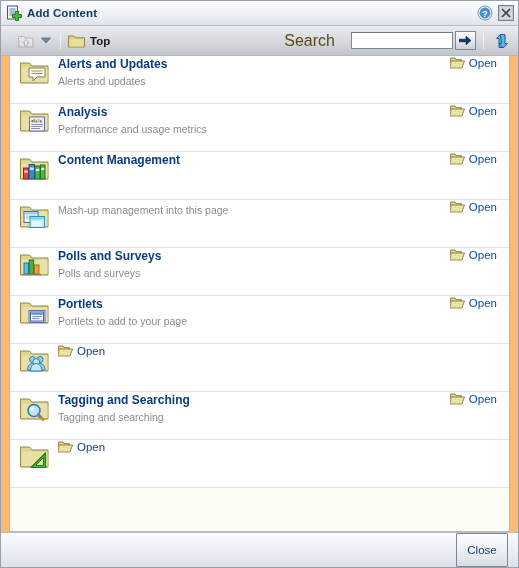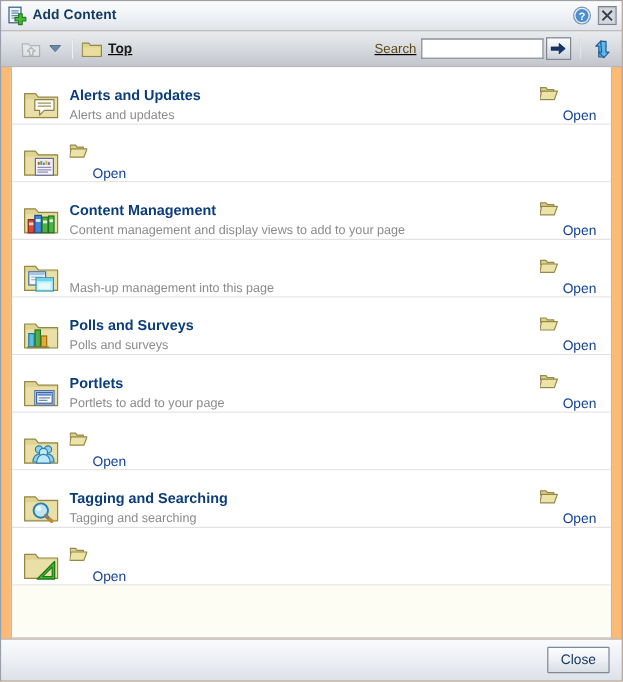--- a/index.html
+++ b/index.html
@@ -37,32 +37,31 @@
   .help-btn { width: 16px; height: 16px; margin-right: 5px; cursor: pointer; flex:0 0 16px;}
   .close-btn { width: 16px; height: 16px; cursor: pointer; flex:0 0 16px;}
 
   
   .toolbar {
     height: 30px; flex: 0 0 30px;
     background: linear-gradient(to bottom, #e9ebee 0%, #d9dce1 45%, #c2c6cc 100%);
     display: flex; align-items: center;
     padding: 0 7px 0 16px;
     border-bottom: 1px solid #b3b7bd;
-    text-decoration: underline;
   }
   .tb-upicon { width: 18px; height: 18px; opacity: .55; cursor: default; flex:0 0 18px;}
   .tb-caret {
     width: 14px; height: 18px; display: flex; align-items: center; justify-content: center;
     margin-left: 4px; cursor: pointer; flex:0 0 14px;
   }
   .tb-sep { width: 1px; height: 16px; background: #a9adb4; border-right: 1px solid #eef0f2; margin: 0 7px; flex:0 0 1px;}
   .tb-folder { width: 17px; height: 14px; margin-right: 5px; flex:0 0 17px;}
   .tb-crumb { font-size: 11.5px; font-weight: bold; color: #1b1b1b; }
   .tb-spacer { flex: 1 1 auto; }
-  .tb-searchlabel { font-size: 11px; color: #5d4a14; margin-right: 4px; }
+  .tb-searchlabel { font-size: 16px; color: #5d4a14; margin-right: 16px; }
   .tb-searchinput {
     width: 102px; height: 17px; border: 1px solid #7f8793;
     border-top-color: #6e7682;
     background: #fff; font-size: 11px; padding: 0 3px;
     font-family: "Liberation Sans", sans-serif; outline: none;
   }
   .tb-go {
     width: 21px; height: 19px; margin-left: 2px;
     background: linear-gradient(to bottom, #fdfdfe 0%, #e6e9ef 50%, #ccd2da 100%);
     border: 1px solid #7f8793; cursor: pointer;
@@ -72,53 +71,53 @@
 
   
   .listwrap {
     flex: 1 1 auto; margin: 0 8px 0 8px;
     background: #fdfdf4;
     border: 1px solid #b6bac0;
     border-top: none;
     overflow: hidden; position: relative;
   }
   .row {
-    height: 48px; display: flex; align-items: flex-end;
+    height: 48px; display: flex; align-items: flex-start;
     background: #ffffff;
     border-bottom: 1px solid #e2e2e2;
     padding: 0 0 0 8px;
   }
   .row-icon { width: 32px; height: 32px; position: relative; flex: 0 0 32px; margin-right: 8px; }
   .row-texts { flex: 1 1 auto; min-width: 0; padding-top: 1px; }
   .row-title {
     font-size: 12px; font-weight: bold; color: #0b3d7c;
     line-height: 15px; white-space: nowrap; cursor: pointer;
   }
   .row-desc {
     font-size: 10.5px; color: #8b8b8b; line-height: 14px;
     margin-top: 2px; white-space: nowrap;
   }
   .row-open {
     flex: 0 0 auto; display: flex; align-items: center;
     padding-right: 12px; cursor: pointer;
   }
   .open-icon { width: 15px; height: 13px; margin-right: 4px; flex:0 0 15px;}
-  .open-label { font-size: 11.5px; color: #15429b; margin-top: 40px; }
+  .open-label { font-size: 11.5px; color: #15429b; }
   .filler { background: #fdfdf4; height: 100%; }
 
   
   .footer {
     height: 35px; flex: 0 0 35px;
     background: linear-gradient(to bottom, #fafbfd 0%, #eceff4 50%, #dde1e8 100%);
     border-top: 1px solid #b8bcc3;
     display: flex; align-items: center; justify-content: flex-end;
     padding-right: 10px;
   }
   .close-action {
-    min-width: 52px; height: 22px; padding: 0 8px;
+    min-width: 52px; height: 34px; padding: 0 8px;
     background: linear-gradient(to bottom, #fdfdfe 0%, #eef1f5 48%, #d9dee6 100%);
     border: 1px solid #7e8796; border-radius: 1px;
     font-size: 11.5px; color: #14365e;
     font-family: "Liberation Sans", sans-serif;
     cursor: pointer; display: flex; align-items: center; justify-content: center;
   }
   svg { display: block; }
 </style>
 </head>
 <body>
@@ -238,20 +237,24 @@
           <rect x="17.7" y="16.6" width="1.6" height="1.8" fill="#3e7fd0"></rect>
           <rect x="19.8" y="15" width="1.6" height="3.4" fill="#e8b830"></rect>
           <rect x="21.9" y="16.2" width="1.6" height="2.2" fill="#8a4fc0"></rect>
           <g stroke="#8e8eb8" stroke-width="1">
             <line x1="13.2" y1="20.5" x2="24.8" y2="20.5"></line>
             <line x1="13.2" y1="22.5" x2="24.8" y2="22.5"></line>
             <line x1="13.2" y1="24.5" x2="22" y2="24.5"></line>
           </g>
         </svg>
       </span>
+      <span class="row-texts">
+        <div class="row-title">Analysis</div>
+        <div class="row-desc">Performance and usage metrics</div>
+      </span>
       <span class="row-open">
         <span class="open-icon">
           <svg width="15" height="13" viewBox="0 0 15 13">
             <path d="M0.5 2 h4.5 l1.2 1.6 h5.3 v2 h-11 z" fill="#ddd28c" stroke="#96884a" stroke-width="1" stroke-linejoin="round"></path>
             <path d="M1.2 5 h13.3 l-2.6 7 h-12 z" fill="#ece3a6" stroke="#96884a" stroke-width="1" stroke-linejoin="round"></path>
           </svg>
         </span>
         <span class="open-label">Open</span>
       </span>
     </div>
@@ -266,21 +269,20 @@
           <rect x="11" y="12.5" width="5.5" height="14.5" fill="#3f86d6" stroke="#1f4f8e" stroke-width="1"></rect>
           <rect x="11.8" y="15.5" width="4" height="2.4" fill="#d9e8f8"></rect>
           <rect x="17" y="14" width="5" height="13" fill="#4fb14a" stroke="#237020" stroke-width="1"></rect>
           <rect x="17.8" y="16.8" width="3.5" height="2.3" fill="#dff3dd"></rect>
           <rect x="22.5" y="13" width="4.5" height="14" fill="#4fb14a" stroke="#237020" stroke-width="1"></rect>
           <rect x="23.2" y="15.8" width="3" height="2.3" fill="#dff3dd"></rect>
         </svg>
       </span>
       <span class="row-texts">
         <div class="row-title">Content Management</div>
-        <div class="row-desc">Content management and display views to add to your page</div>
       </span>
       <span class="row-open">
         <span class="open-icon">
           <svg width="15" height="13" viewBox="0 0 15 13">
             <path d="M0.5 2 h4.5 l1.2 1.6 h5.3 v2 h-11 z" fill="#ddd28c" stroke="#96884a" stroke-width="1" stroke-linejoin="round"></path>
             <path d="M1.2 5 h13.3 l-2.6 7 h-12 z" fill="#ece3a6" stroke="#96884a" stroke-width="1" stroke-linejoin="round"></path>
           </svg>
         </span>
         <span class="open-label">Open</span>
       </span>

